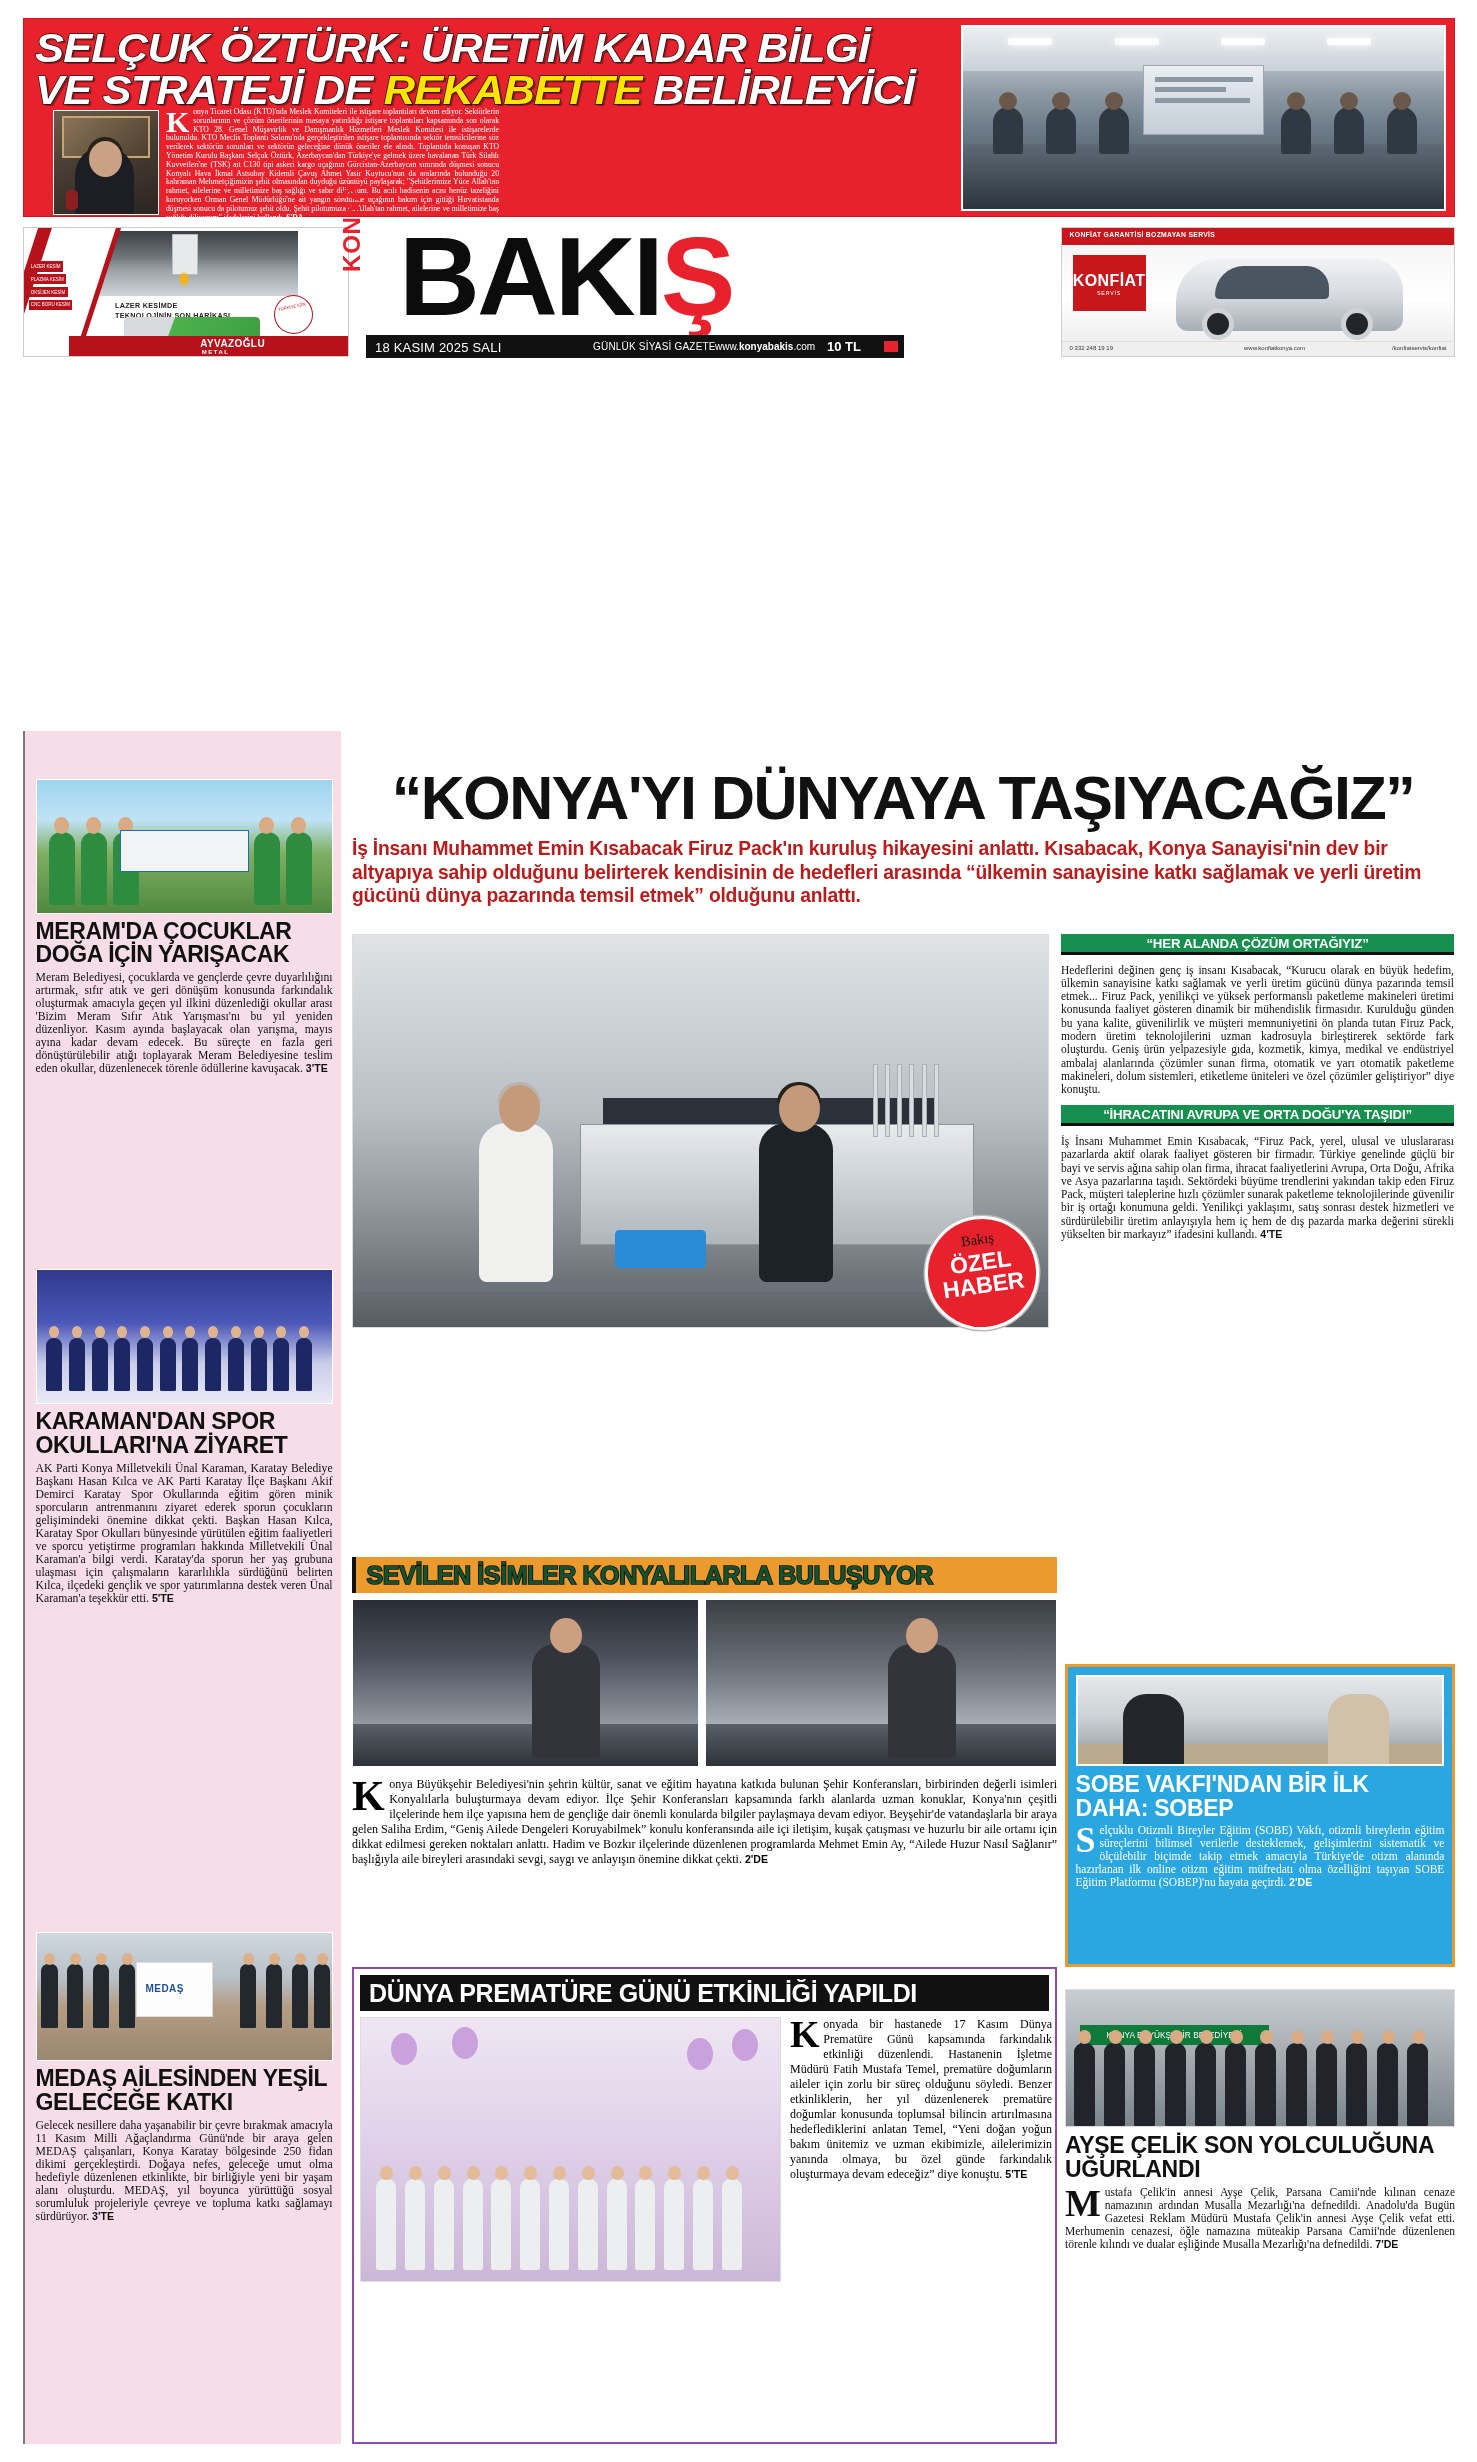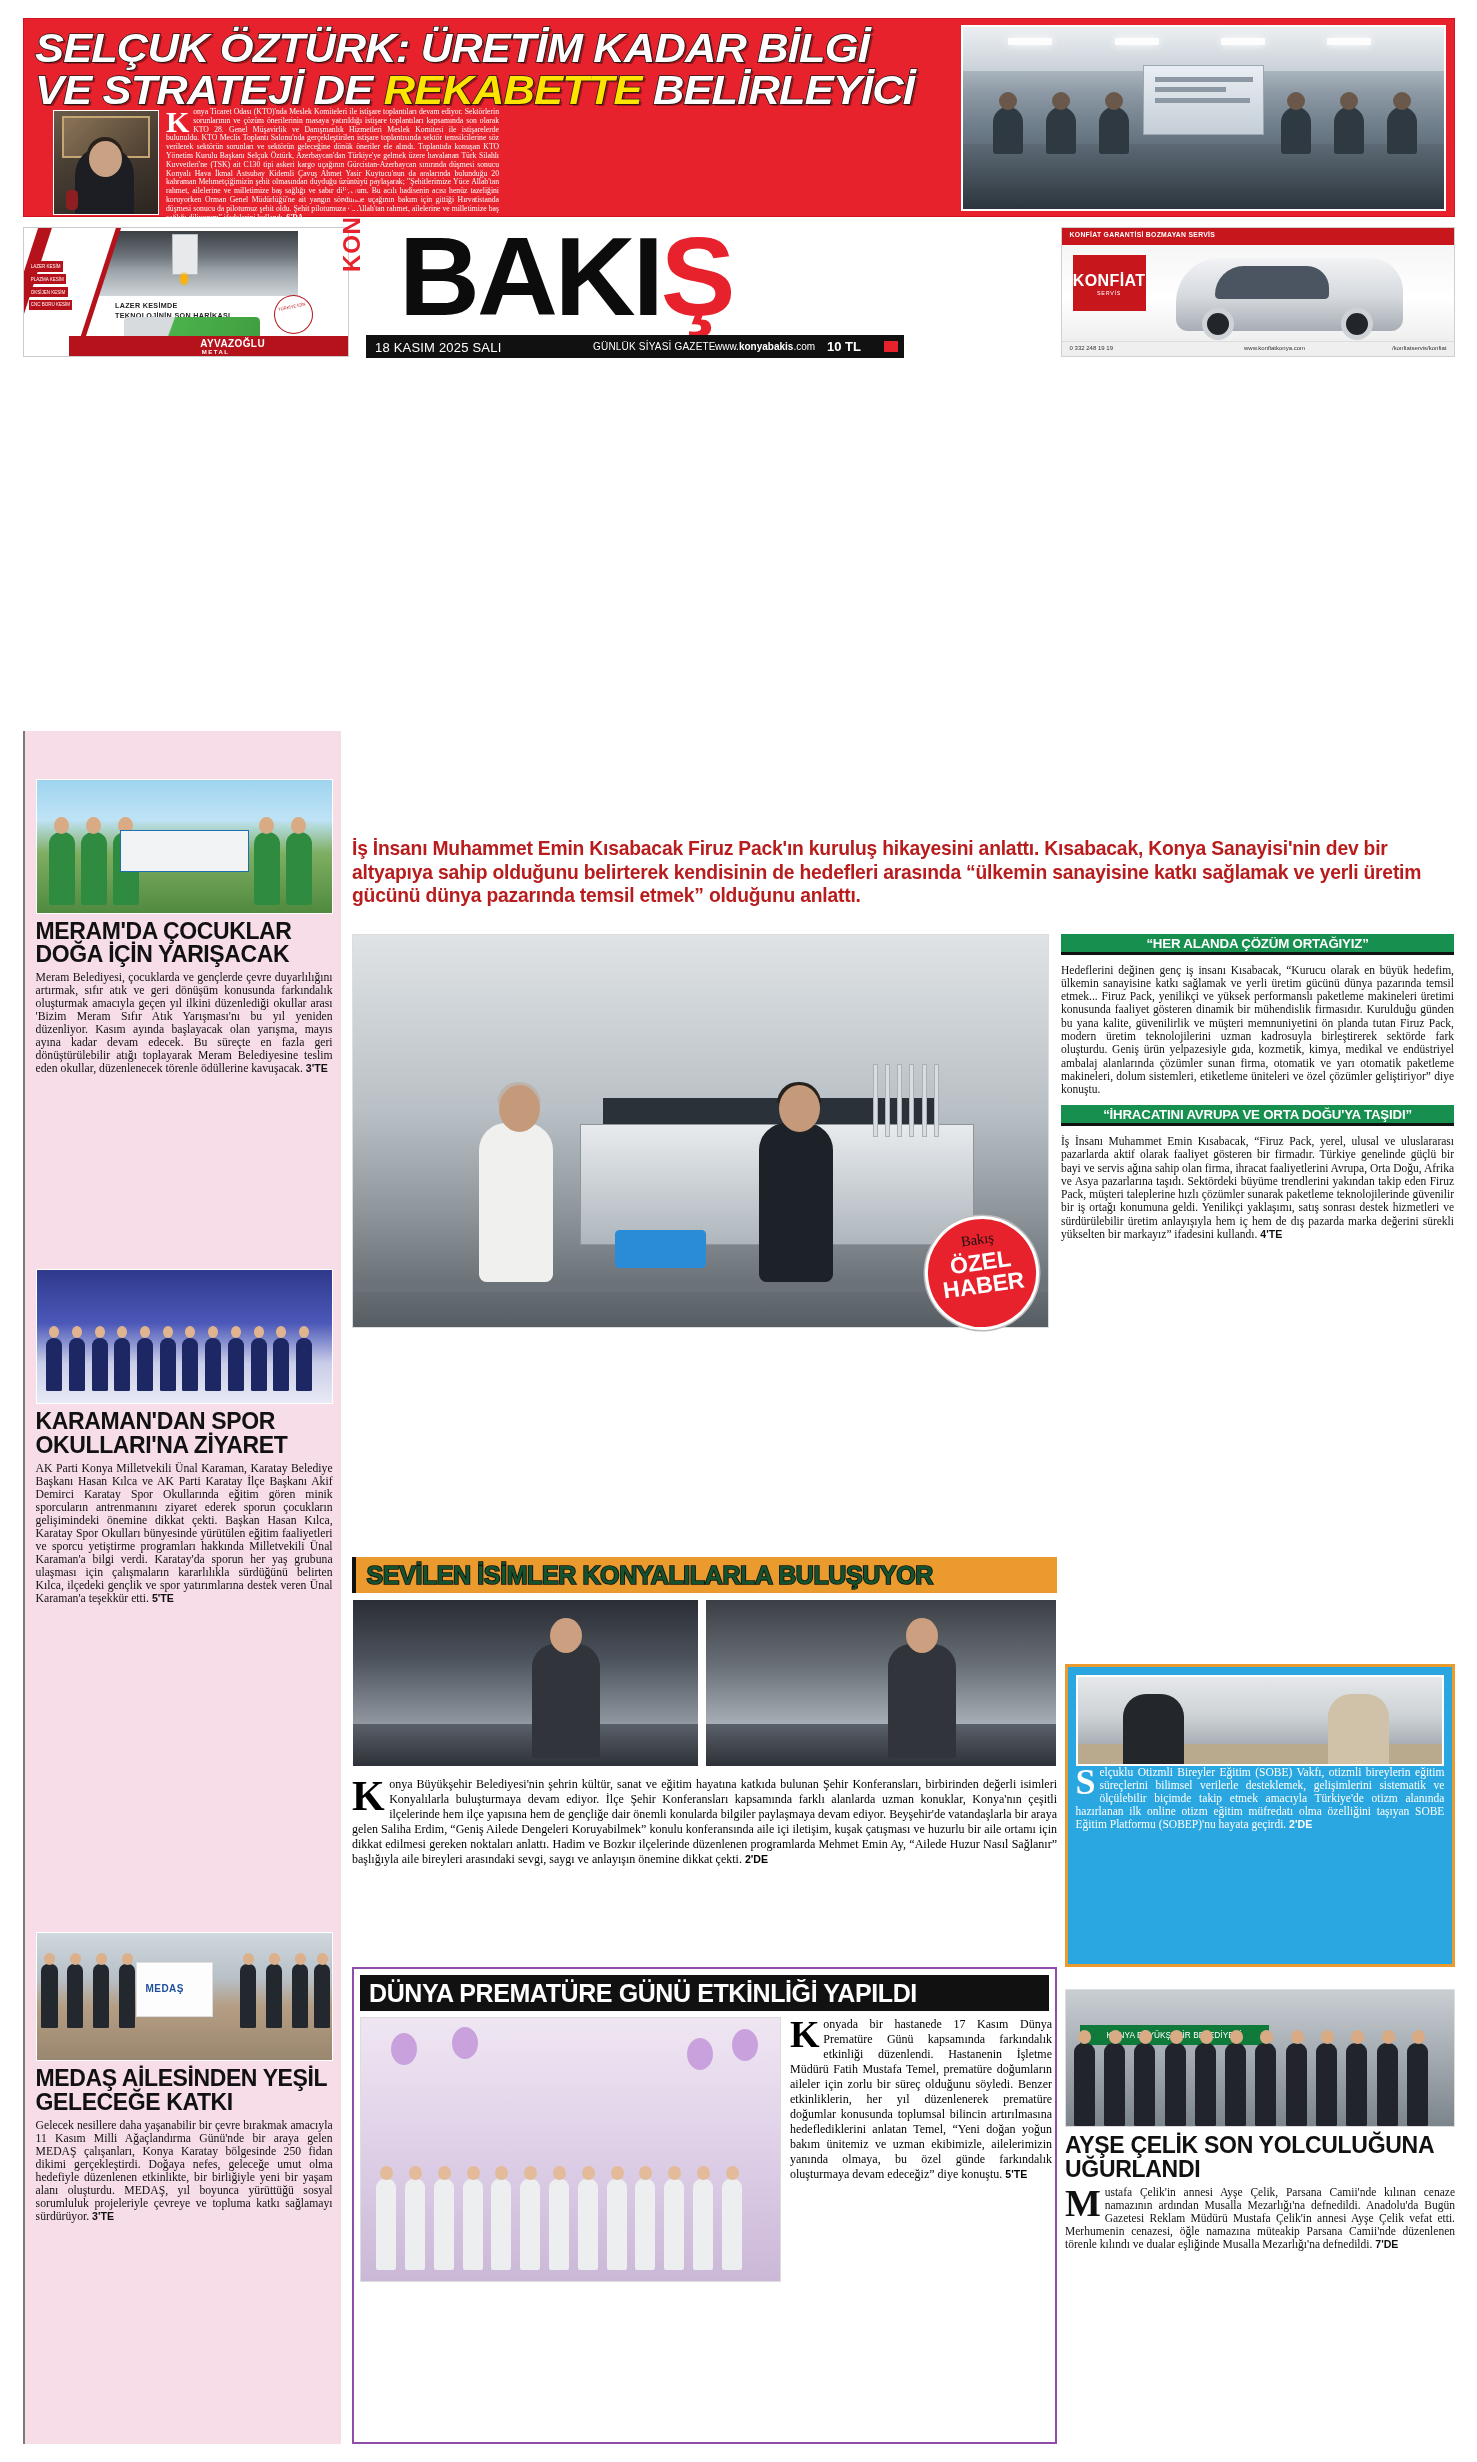--- a/index.html
+++ b/index.html
@@ -446,20 +446,21 @@
         <div class="flag">
             <b>MEDAŞ</b>
           </div>
       </div>
       <div class="sb-title">MEDAŞ  AİLESİNDEN YEŞİL GELECEĞE KATKI</div>
       <div class="sb-text"><span>Gelecek nesillere daha yaşanabilir bir çevre bırakmak amacıyla 11 Kasım Milli Ağaçlandırma Günü'nde bir araya gelen MEDAŞ çalışanları, Konya Karatay bölgesinde 250 fidan dikimi gerçekleştirdi. Doğaya nefes, geleceğe umut olma hedefiyle düzenlenen etkinlikte, bir birliğiyle yeni bir yaşam alanı oluşturdu. MEDAŞ, yıl boyunca yürüttüğü sosyal sorumluluk projeleriyle çevreye ve topluma katkı sağlamayı sürdürüyor.</span> <span class="pgref">3'TE</span></div>
     </div>
   </div>
 
   <div id="lead">
+    <div id="lead-headline">“KONYA'YI DÜNYAYA TAŞIYACAĞIZ”</div>
     <div id="lead-deck" class="just">İş İnsanı Muhammet Emin Kısabacak Firuz Pack'ın kuruluş hikayesini anlattı. Kısabacak, Konya Sanayisi'nin dev bir altyapıya sahip olduğunu belirterek kendisinin de hedefleri arasında “ülkemin sanayisine katkı sağlamak ve yerli üretim gücünü dünya pazarında temsil etmek” olduğunu anlattı.</div>
 
     <div id="lead-photo">
       <div class="wall"></div>
       <div class="mtop"></div>
       <div class="machine"></div>
       <div class="conv"></div>
       <div class="parts">
         <i style="left:0;top:0"></i>
           <i style="left:12px;top:0"></i>
@@ -512,20 +513,21 @@
       <span class="dropcap">K</span><span>onya Büyükşehir Belediyesi'nin şehrin kültür, sanat ve eğitim hayatına katkıda bulunan Şehir Konferansları, birbirinden değerli isimleri Konyalılarla buluşturmaya devam ediyor. İlçe Şehir Konferansları kapsamında farklı alanlarda uzman konuklar, Konya'nın çeşitli ilçelerinde hem ilçe yapısına hem de gençliğe dair önemli konularda bilgiler paylaşmaya devam ediyor. Beyşehir'de vatandaşlarla bir araya gelen Saliha Erdim, “Geniş Ailede Dengeleri Koruyabilmek” konulu konferansında aile içi iletişim, kuşak çatışması ve huzurlu bir aile ortamı için dikkat edilmesi gereken noktaları anlattı. Hadim ve Bozkır ilçelerinde düzenlenen programlarda Mehmet Emin Ay, “Ailede Huzur Nasıl Sağlanır” başlığıyla aile bireyleri arasındaki sevgi, saygı ve anlayışın önemine dikkat çekti.</span> <span class="pgref">2'DE</span>
     </div>
   </div>
 
   <div id="sobe">
     <div class="ph">
       <div class="tbl"></div>
       <div class="p l"></div>
       <div class="p r"></div>
     </div>
+    <h3>SOBE VAKFI'NDAN BİR İLK DAHA: SOBEP</h3>
     <p class="just"><span class="dropcap">S</span><span>elçuklu Otizmli Bireyler Eğitim (SOBE) Vakfı, otizmli bireylerin eğitim süreçlerini bilimsel verilerle desteklemek, gelişimlerini sistematik ve ölçülebilir biçimde takip etmek amacıyla Türkiye'de otizm alanında hazırlanan ilk online otizm eğitim müfredatı olma özelliğini taşıyan SOBE Eğitim Platformu (SOBEP)'nu hayata geçirdi.</span> <span class="pgref">2'DE</span></p>
   </div>
 
   <div id="premature">
     <div id="premature-hdr">DÜNYA PREMATÜRE GÜNÜ ETKİNLİĞİ YAPILDI</div>
     <div class="inner">
       <div class="ph">
         <div class="bal" style="left:30px;top:15px"></div>
         <div class="bal" style="left:91px;top:9px"></div>
         <div class="bal" style="left:326px;top:20px"></div>

